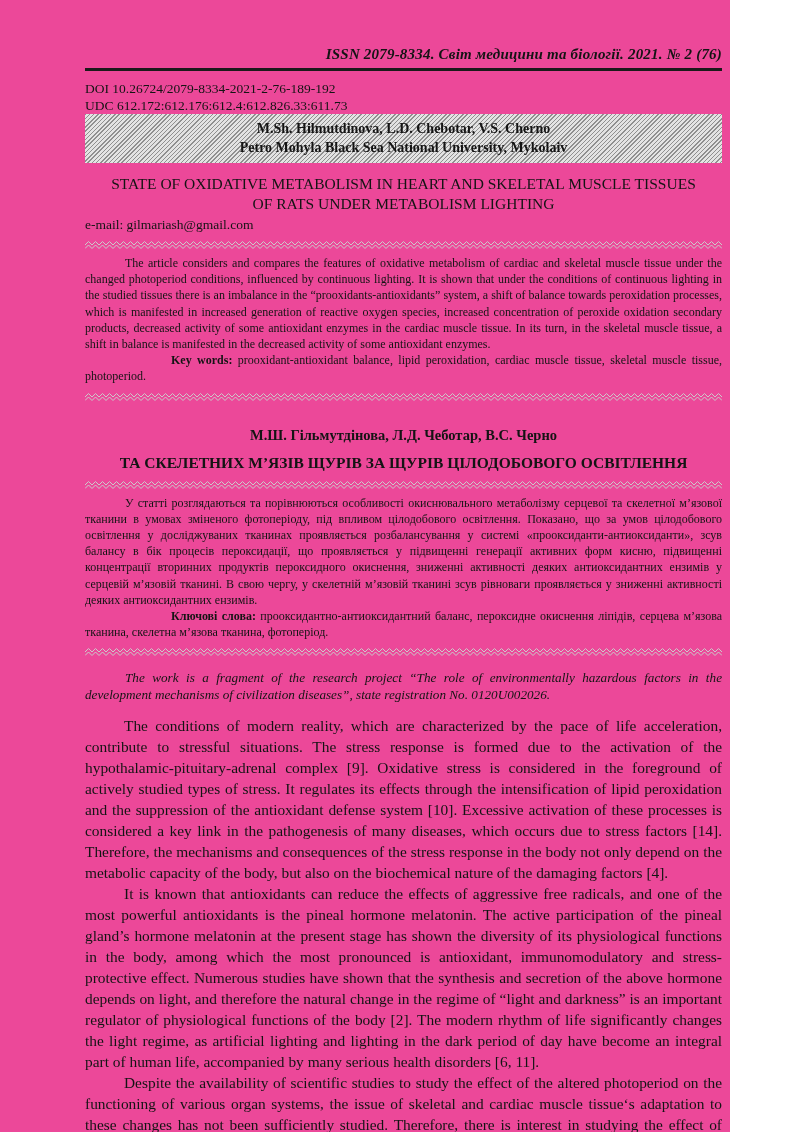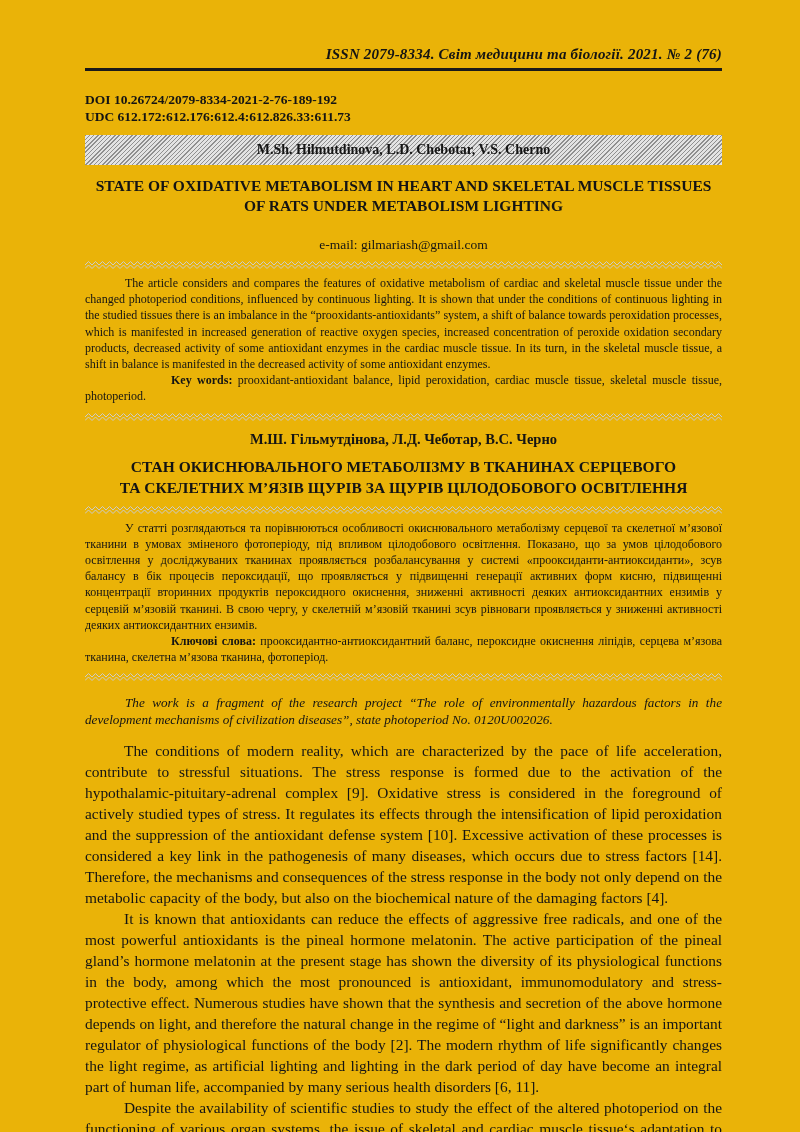--- a/index.html
+++ b/index.html
@@ -1,20 +1,20 @@
 <!DOCTYPE html>
 <html><head>
 <meta charset="utf-8">
 <style>
   html, body { margin: 0; padding: 0; background: #ffffff; }
   .page {
     position: relative;
-    width: 800px;
+    width: 730px;
     height: 1132px;
-    background: #eab308;
+    background: #ec4899;
     font-family: "Liberation Serif", serif;
     color: #141414;
     overflow: hidden;
   }
   .content {
     position: absolute;
     left: 85px;
     top: 46px;
     width: 637px;
   }
@@ -24,71 +24,70 @@
     text-align: right;
     font-weight: bold;
     font-style: italic;
     font-size: 15px;
     padding-bottom: 5px;
     border-bottom: 3px solid #1a1a1a;
     letter-spacing: 0.2px;
   }
 
   .doi-udc {
-    margin-top: 20px;
-    font-weight: bold;
+    margin-top: 9px;
+    font-weight: normal;
     font-size: 13.5px;
     line-height: 17px;
   }
 
   
   .authors-band {
-    margin-top: 10px;
     padding: 5px 0 6px 0;
     text-align: center;
     font-weight: bold;
     font-size: 14px;
     line-height: 19px;
     background: repeating-linear-gradient(135deg, #8f8f8f 0px, #8f8f8f 1px, #e3e3e3 1px, #e3e3e3 3px);
   }
   .authors-band span { display: block; }
 
   .title-en {
     margin-top: 11px;
     text-align: center;
-    font-weight: bold;
+    font-weight: normal;
     font-size: 15.5px;
     line-height: 20px;
   }
   .title-en span, .title-ua span, .authors-ua span { display: block; }
 
   .email-line {
-    margin-top: 21px;
-    text-align: center;
+    margin-top: 3px;
+    text-align: left;
     font-size: 13.5px;
   }
 
   .zigzag {
     display: block;
     width: 637px;
     height: 10px;
     margin: 7px 0 5px 0;
   }
 
   
   .abstract {
     font-size: 12px;
     line-height: 16.2px;
     text-align: justify;
   }
   .abstract p { margin: 0; text-indent: 40px; }
   .kw-label { font-weight: bold; margin-left: 46px; }
 
   .authors-ua {
-    margin-top: 8px;
+    margin-top: 24px;
     text-align: center;
     font-weight: bold;
     font-size: 14.5px;
     line-height: 19px;
   }
   .title-ua {
     margin-top: 7px;
     text-align: center;
     font-weight: bold;
     font-size: 15.5px;
@@ -122,20 +121,21 @@
 
     <div class="issn-line">ISSN 2079-8334. Світ медицини та біології. 2021. № 2 (76)</div>
 
     <div class="doi-udc">
       <div>DOI 10.26724/2079-8334-2021-2-76-189-192</div>
       <div>UDC 612.172:612.176:612.4:612.826.33:611.73</div>
     </div>
 
     <div class="authors-band">
       <span>M.Sh. Hilmutdinova, L.D. Chebotar, V.S. Cherno</span>
+      <span>Petro Mohyla Black Sea National University, Mykolaiv</span>
     </div>
 
     <div class="title-en">
       <span>STATE OF OXIDATIVE METABOLISM IN HEART AND SKELETAL MUSCLE TISSUES</span>
       <span>OF RATS UNDER METABOLISM LIGHTING</span>
     </div>
 
     <div class="email-line">e-mail: gilmariash@gmail.com</div>
 
     <svg class="zigzag" viewBox="0 0 637 10">
@@ -151,40 +151,39 @@
     <svg class="zigzag" viewBox="0 0 637 10">
         <path d="M0 5 L3.5 1.5 L7 5 L10.5 1.5 L14 5 L17.5 1.5 L21 5 L24.5 1.5 L28 5 L31.5 1.5 L35 5 L38.5 1.5 L42 5 L45.5 1.5 L49 5 L52.5 1.5 L56 5 L59.5 1.5 L63 5 L66.5 1.5 L70 5 L73.5 1.5 L77 5 L80.5 1.5 L84 5 L87.5 1.5 L91 5 L94.5 1.5 L98 5 L101.5 1.5 L105 5 L108.5 1.5 L112 5 L115.5 1.5 L119 5 L122.5 1.5 L126 5 L129.5 1.5 L133 5 L136.5 1.5 L140 5 L143.5 1.5 L147 5 L150.5 1.5 L154 5 L157.5 1.5 L161 5 L164.5 1.5 L168 5 L171.5 1.5 L175 5 L178.5 1.5 L182 5 L185.5 1.5 L189 5 L192.5 1.5 L196 5 L199.5 1.5 L203 5 L206.5 1.5 L210 5 L213.5 1.5 L217 5 L220.5 1.5 L224 5 L227.5 1.5 L231 5 L234.5 1.5 L238 5 L241.5 1.5 L245 5 L248.5 1.5 L252 5 L255.5 1.5 L259 5 L262.5 1.5 L266 5 L269.5 1.5 L273 5 L276.5 1.5 L280 5 L283.5 1.5 L287 5 L290.5 1.5 L294 5 L297.5 1.5 L301 5 L304.5 1.5 L308 5 L311.5 1.5 L315 5 L318.5 1.5 L322 5 L325.5 1.5 L329 5 L332.5 1.5 L336 5 L339.5 1.5 L343 5 L346.5 1.5 L350 5 L353.5 1.5 L357 5 L360.5 1.5 L364 5 L367.5 1.5 L371 5 L374.5 1.5 L378 5 L381.5 1.5 L385 5 L388.5 1.5 L392 5 L395.5 1.5 L399 5 L402.5 1.5 L406 5 L409.5 1.5 L413 5 L416.5 1.5 L420 5 L423.5 1.5 L427 5 L430.5 1.5 L434 5 L437.5 1.5 L441 5 L444.5 1.5 L448 5 L451.5 1.5 L455 5 L458.5 1.5 L462 5 L465.5 1.5 L469 5 L472.5 1.5 L476 5 L479.5 1.5 L483 5 L486.5 1.5 L490 5 L493.5 1.5 L497 5 L500.5 1.5 L504 5 L507.5 1.5 L511 5 L514.5 1.5 L518 5 L521.5 1.5 L525 5 L528.5 1.5 L532 5 L535.5 1.5 L539 5 L542.5 1.5 L546 5 L549.5 1.5 L553 5 L556.5 1.5 L560 5 L563.5 1.5 L567 5 L570.5 1.5 L574 5 L577.5 1.5 L581 5 L584.5 1.5 L588 5 L591.5 1.5 L595 5 L598.5 1.5 L602 5 L605.5 1.5 L609 5 L612.5 1.5 L616 5 L619.5 1.5 L623 5 L626.5 1.5 L630 5 L633.5 1.5 L637 5" fill="none" stroke="#cbcbcb" stroke-width="1"></path>
         <path d="M0 8.5 L3.5 5 L7 8.5 L10.5 5 L14 8.5 L17.5 5 L21 8.5 L24.5 5 L28 8.5 L31.5 5 L35 8.5 L38.5 5 L42 8.5 L45.5 5 L49 8.5 L52.5 5 L56 8.5 L59.5 5 L63 8.5 L66.5 5 L70 8.5 L73.5 5 L77 8.5 L80.5 5 L84 8.5 L87.5 5 L91 8.5 L94.5 5 L98 8.5 L101.5 5 L105 8.5 L108.5 5 L112 8.5 L115.5 5 L119 8.5 L122.5 5 L126 8.5 L129.5 5 L133 8.5 L136.5 5 L140 8.5 L143.5 5 L147 8.5 L150.5 5 L154 8.5 L157.5 5 L161 8.5 L164.5 5 L168 8.5 L171.5 5 L175 8.5 L178.5 5 L182 8.5 L185.5 5 L189 8.5 L192.5 5 L196 8.5 L199.5 5 L203 8.5 L206.5 5 L210 8.5 L213.5 5 L217 8.5 L220.5 5 L224 8.5 L227.5 5 L231 8.5 L234.5 5 L238 8.5 L241.5 5 L245 8.5 L248.5 5 L252 8.5 L255.5 5 L259 8.5 L262.5 5 L266 8.5 L269.5 5 L273 8.5 L276.5 5 L280 8.5 L283.5 5 L287 8.5 L290.5 5 L294 8.5 L297.5 5 L301 8.5 L304.5 5 L308 8.5 L311.5 5 L315 8.5 L318.5 5 L322 8.5 L325.5 5 L329 8.5 L332.5 5 L336 8.5 L339.5 5 L343 8.5 L346.5 5 L350 8.5 L353.5 5 L357 8.5 L360.5 5 L364 8.5 L367.5 5 L371 8.5 L374.5 5 L378 8.5 L381.5 5 L385 8.5 L388.5 5 L392 8.5 L395.5 5 L399 8.5 L402.5 5 L406 8.5 L409.5 5 L413 8.5 L416.5 5 L420 8.5 L423.5 5 L427 8.5 L430.5 5 L434 8.5 L437.5 5 L441 8.5 L444.5 5 L448 8.5 L451.5 5 L455 8.5 L458.5 5 L462 8.5 L465.5 5 L469 8.5 L472.5 5 L476 8.5 L479.5 5 L483 8.5 L486.5 5 L490 8.5 L493.5 5 L497 8.5 L500.5 5 L504 8.5 L507.5 5 L511 8.5 L514.5 5 L518 8.5 L521.5 5 L525 8.5 L528.5 5 L532 8.5 L535.5 5 L539 8.5 L542.5 5 L546 8.5 L549.5 5 L553 8.5 L556.5 5 L560 8.5 L563.5 5 L567 8.5 L570.5 5 L574 8.5 L577.5 5 L581 8.5 L584.5 5 L588 8.5 L591.5 5 L595 8.5 L598.5 5 L602 8.5 L605.5 5 L609 8.5 L612.5 5 L616 8.5 L619.5 5 L623 8.5 L626.5 5 L630 8.5 L633.5 5 L637 8.5" fill="none" stroke="#cbcbcb" stroke-width="1"></path>
       </svg>
 
     <div class="authors-ua">
       <span>М.Ш. Гільмутдінова, Л.Д. Чеботар, В.С. Черно</span>
     </div>
 
     <div class="title-ua">
-      <span>СТАН ОКИСНЮВАЛЬНОГО МЕТАБОЛІЗМУ В ТКАНИНАХ СЕРЦЕВОГО</span>
       <span>ТА СКЕЛЕТНИХ М’ЯЗІВ ЩУРІВ ЗА ЩУРІВ ЦІЛОДОБОВОГО ОСВІТЛЕННЯ</span>
     </div>
 
     <svg class="zigzag" viewBox="0 0 637 10">
         <path d="M0 5 L3.5 1.5 L7 5 L10.5 1.5 L14 5 L17.5 1.5 L21 5 L24.5 1.5 L28 5 L31.5 1.5 L35 5 L38.5 1.5 L42 5 L45.5 1.5 L49 5 L52.5 1.5 L56 5 L59.5 1.5 L63 5 L66.5 1.5 L70 5 L73.5 1.5 L77 5 L80.5 1.5 L84 5 L87.5 1.5 L91 5 L94.5 1.5 L98 5 L101.5 1.5 L105 5 L108.5 1.5 L112 5 L115.5 1.5 L119 5 L122.5 1.5 L126 5 L129.5 1.5 L133 5 L136.5 1.5 L140 5 L143.5 1.5 L147 5 L150.5 1.5 L154 5 L157.5 1.5 L161 5 L164.5 1.5 L168 5 L171.5 1.5 L175 5 L178.5 1.5 L182 5 L185.5 1.5 L189 5 L192.5 1.5 L196 5 L199.5 1.5 L203 5 L206.5 1.5 L210 5 L213.5 1.5 L217 5 L220.5 1.5 L224 5 L227.5 1.5 L231 5 L234.5 1.5 L238 5 L241.5 1.5 L245 5 L248.5 1.5 L252 5 L255.5 1.5 L259 5 L262.5 1.5 L266 5 L269.5 1.5 L273 5 L276.5 1.5 L280 5 L283.5 1.5 L287 5 L290.5 1.5 L294 5 L297.5 1.5 L301 5 L304.5 1.5 L308 5 L311.5 1.5 L315 5 L318.5 1.5 L322 5 L325.5 1.5 L329 5 L332.5 1.5 L336 5 L339.5 1.5 L343 5 L346.5 1.5 L350 5 L353.5 1.5 L357 5 L360.5 1.5 L364 5 L367.5 1.5 L371 5 L374.5 1.5 L378 5 L381.5 1.5 L385 5 L388.5 1.5 L392 5 L395.5 1.5 L399 5 L402.5 1.5 L406 5 L409.5 1.5 L413 5 L416.5 1.5 L420 5 L423.5 1.5 L427 5 L430.5 1.5 L434 5 L437.5 1.5 L441 5 L444.5 1.5 L448 5 L451.5 1.5 L455 5 L458.5 1.5 L462 5 L465.5 1.5 L469 5 L472.5 1.5 L476 5 L479.5 1.5 L483 5 L486.5 1.5 L490 5 L493.5 1.5 L497 5 L500.5 1.5 L504 5 L507.5 1.5 L511 5 L514.5 1.5 L518 5 L521.5 1.5 L525 5 L528.5 1.5 L532 5 L535.5 1.5 L539 5 L542.5 1.5 L546 5 L549.5 1.5 L553 5 L556.5 1.5 L560 5 L563.5 1.5 L567 5 L570.5 1.5 L574 5 L577.5 1.5 L581 5 L584.5 1.5 L588 5 L591.5 1.5 L595 5 L598.5 1.5 L602 5 L605.5 1.5 L609 5 L612.5 1.5 L616 5 L619.5 1.5 L623 5 L626.5 1.5 L630 5 L633.5 1.5 L637 5" fill="none" stroke="#cbcbcb" stroke-width="1"></path>
         <path d="M0 8.5 L3.5 5 L7 8.5 L10.5 5 L14 8.5 L17.5 5 L21 8.5 L24.5 5 L28 8.5 L31.5 5 L35 8.5 L38.5 5 L42 8.5 L45.5 5 L49 8.5 L52.5 5 L56 8.5 L59.5 5 L63 8.5 L66.5 5 L70 8.5 L73.5 5 L77 8.5 L80.5 5 L84 8.5 L87.5 5 L91 8.5 L94.5 5 L98 8.5 L101.5 5 L105 8.5 L108.5 5 L112 8.5 L115.5 5 L119 8.5 L122.5 5 L126 8.5 L129.5 5 L133 8.5 L136.5 5 L140 8.5 L143.5 5 L147 8.5 L150.5 5 L154 8.5 L157.5 5 L161 8.5 L164.5 5 L168 8.5 L171.5 5 L175 8.5 L178.5 5 L182 8.5 L185.5 5 L189 8.5 L192.5 5 L196 8.5 L199.5 5 L203 8.5 L206.5 5 L210 8.5 L213.5 5 L217 8.5 L220.5 5 L224 8.5 L227.5 5 L231 8.5 L234.5 5 L238 8.5 L241.5 5 L245 8.5 L248.5 5 L252 8.5 L255.5 5 L259 8.5 L262.5 5 L266 8.5 L269.5 5 L273 8.5 L276.5 5 L280 8.5 L283.5 5 L287 8.5 L290.5 5 L294 8.5 L297.5 5 L301 8.5 L304.5 5 L308 8.5 L311.5 5 L315 8.5 L318.5 5 L322 8.5 L325.5 5 L329 8.5 L332.5 5 L336 8.5 L339.5 5 L343 8.5 L346.5 5 L350 8.5 L353.5 5 L357 8.5 L360.5 5 L364 8.5 L367.5 5 L371 8.5 L374.5 5 L378 8.5 L381.5 5 L385 8.5 L388.5 5 L392 8.5 L395.5 5 L399 8.5 L402.5 5 L406 8.5 L409.5 5 L413 8.5 L416.5 5 L420 8.5 L423.5 5 L427 8.5 L430.5 5 L434 8.5 L437.5 5 L441 8.5 L444.5 5 L448 8.5 L451.5 5 L455 8.5 L458.5 5 L462 8.5 L465.5 5 L469 8.5 L472.5 5 L476 8.5 L479.5 5 L483 8.5 L486.5 5 L490 8.5 L493.5 5 L497 8.5 L500.5 5 L504 8.5 L507.5 5 L511 8.5 L514.5 5 L518 8.5 L521.5 5 L525 8.5 L528.5 5 L532 8.5 L535.5 5 L539 8.5 L542.5 5 L546 8.5 L549.5 5 L553 8.5 L556.5 5 L560 8.5 L563.5 5 L567 8.5 L570.5 5 L574 8.5 L577.5 5 L581 8.5 L584.5 5 L588 8.5 L591.5 5 L595 8.5 L598.5 5 L602 8.5 L605.5 5 L609 8.5 L612.5 5 L616 8.5 L619.5 5 L623 8.5 L626.5 5 L630 8.5 L633.5 5 L637 8.5" fill="none" stroke="#cbcbcb" stroke-width="1"></path>
       </svg>
 
     <div class="abstract">
       <p>У статті розглядаються та порівнюються особливості окиснювального метаболізму серцевої та скелетної м’язової тканини в умовах зміненого фотоперіоду, під впливом цілодобового освітлення. Показано, що за умов цілодобового освітлення у досліджуваних тканинах проявляється розбалансування у системі «прооксиданти-антиоксиданти», зсув балансу в бік процесів пероксидації, що проявляється у підвищенні генерації активних форм кисню, підвищенні концентрації вторинних продуктів пероксидного окиснення, зниженні активності деяких антиоксидантних ензимів у серцевій м’язовій тканині. В свою чергу, у скелетній м’язовій тканині зсув рівноваги проявляється у зниженні активності деяких антиоксидантних ензимів.</p>
       <p><span class="kw-label">Ключові слова:</span><span> прооксидантно-антиоксидантний баланс, пероксидне окиснення ліпідів, серцева м’язова тканина, скелетна м’язова тканина, фотоперіод.</span></p>
     </div>
 
     <svg class="zigzag" viewBox="0 0 637 10">
         <path d="M0 5 L3.5 1.5 L7 5 L10.5 1.5 L14 5 L17.5 1.5 L21 5 L24.5 1.5 L28 5 L31.5 1.5 L35 5 L38.5 1.5 L42 5 L45.5 1.5 L49 5 L52.5 1.5 L56 5 L59.5 1.5 L63 5 L66.5 1.5 L70 5 L73.5 1.5 L77 5 L80.5 1.5 L84 5 L87.5 1.5 L91 5 L94.5 1.5 L98 5 L101.5 1.5 L105 5 L108.5 1.5 L112 5 L115.5 1.5 L119 5 L122.5 1.5 L126 5 L129.5 1.5 L133 5 L136.5 1.5 L140 5 L143.5 1.5 L147 5 L150.5 1.5 L154 5 L157.5 1.5 L161 5 L164.5 1.5 L168 5 L171.5 1.5 L175 5 L178.5 1.5 L182 5 L185.5 1.5 L189 5 L192.5 1.5 L196 5 L199.5 1.5 L203 5 L206.5 1.5 L210 5 L213.5 1.5 L217 5 L220.5 1.5 L224 5 L227.5 1.5 L231 5 L234.5 1.5 L238 5 L241.5 1.5 L245 5 L248.5 1.5 L252 5 L255.5 1.5 L259 5 L262.5 1.5 L266 5 L269.5 1.5 L273 5 L276.5 1.5 L280 5 L283.5 1.5 L287 5 L290.5 1.5 L294 5 L297.5 1.5 L301 5 L304.5 1.5 L308 5 L311.5 1.5 L315 5 L318.5 1.5 L322 5 L325.5 1.5 L329 5 L332.5 1.5 L336 5 L339.5 1.5 L343 5 L346.5 1.5 L350 5 L353.5 1.5 L357 5 L360.5 1.5 L364 5 L367.5 1.5 L371 5 L374.5 1.5 L378 5 L381.5 1.5 L385 5 L388.5 1.5 L392 5 L395.5 1.5 L399 5 L402.5 1.5 L406 5 L409.5 1.5 L413 5 L416.5 1.5 L420 5 L423.5 1.5 L427 5 L430.5 1.5 L434 5 L437.5 1.5 L441 5 L444.5 1.5 L448 5 L451.5 1.5 L455 5 L458.5 1.5 L462 5 L465.5 1.5 L469 5 L472.5 1.5 L476 5 L479.5 1.5 L483 5 L486.5 1.5 L490 5 L493.5 1.5 L497 5 L500.5 1.5 L504 5 L507.5 1.5 L511 5 L514.5 1.5 L518 5 L521.5 1.5 L525 5 L528.5 1.5 L532 5 L535.5 1.5 L539 5 L542.5 1.5 L546 5 L549.5 1.5 L553 5 L556.5 1.5 L560 5 L563.5 1.5 L567 5 L570.5 1.5 L574 5 L577.5 1.5 L581 5 L584.5 1.5 L588 5 L591.5 1.5 L595 5 L598.5 1.5 L602 5 L605.5 1.5 L609 5 L612.5 1.5 L616 5 L619.5 1.5 L623 5 L626.5 1.5 L630 5 L633.5 1.5 L637 5" fill="none" stroke="#cbcbcb" stroke-width="1"></path>
         <path d="M0 8.5 L3.5 5 L7 8.5 L10.5 5 L14 8.5 L17.5 5 L21 8.5 L24.5 5 L28 8.5 L31.5 5 L35 8.5 L38.5 5 L42 8.5 L45.5 5 L49 8.5 L52.5 5 L56 8.5 L59.5 5 L63 8.5 L66.5 5 L70 8.5 L73.5 5 L77 8.5 L80.5 5 L84 8.5 L87.5 5 L91 8.5 L94.5 5 L98 8.5 L101.5 5 L105 8.5 L108.5 5 L112 8.5 L115.5 5 L119 8.5 L122.5 5 L126 8.5 L129.5 5 L133 8.5 L136.5 5 L140 8.5 L143.5 5 L147 8.5 L150.5 5 L154 8.5 L157.5 5 L161 8.5 L164.5 5 L168 8.5 L171.5 5 L175 8.5 L178.5 5 L182 8.5 L185.5 5 L189 8.5 L192.5 5 L196 8.5 L199.5 5 L203 8.5 L206.5 5 L210 8.5 L213.5 5 L217 8.5 L220.5 5 L224 8.5 L227.5 5 L231 8.5 L234.5 5 L238 8.5 L241.5 5 L245 8.5 L248.5 5 L252 8.5 L255.5 5 L259 8.5 L262.5 5 L266 8.5 L269.5 5 L273 8.5 L276.5 5 L280 8.5 L283.5 5 L287 8.5 L290.5 5 L294 8.5 L297.5 5 L301 8.5 L304.5 5 L308 8.5 L311.5 5 L315 8.5 L318.5 5 L322 8.5 L325.5 5 L329 8.5 L332.5 5 L336 8.5 L339.5 5 L343 8.5 L346.5 5 L350 8.5 L353.5 5 L357 8.5 L360.5 5 L364 8.5 L367.5 5 L371 8.5 L374.5 5 L378 8.5 L381.5 5 L385 8.5 L388.5 5 L392 8.5 L395.5 5 L399 8.5 L402.5 5 L406 8.5 L409.5 5 L413 8.5 L416.5 5 L420 8.5 L423.5 5 L427 8.5 L430.5 5 L434 8.5 L437.5 5 L441 8.5 L444.5 5 L448 8.5 L451.5 5 L455 8.5 L458.5 5 L462 8.5 L465.5 5 L469 8.5 L472.5 5 L476 8.5 L479.5 5 L483 8.5 L486.5 5 L490 8.5 L493.5 5 L497 8.5 L500.5 5 L504 8.5 L507.5 5 L511 8.5 L514.5 5 L518 8.5 L521.5 5 L525 8.5 L528.5 5 L532 8.5 L535.5 5 L539 8.5 L542.5 5 L546 8.5 L549.5 5 L553 8.5 L556.5 5 L560 8.5 L563.5 5 L567 8.5 L570.5 5 L574 8.5 L577.5 5 L581 8.5 L584.5 5 L588 8.5 L591.5 5 L595 8.5 L598.5 5 L602 8.5 L605.5 5 L609 8.5 L612.5 5 L616 8.5 L619.5 5 L623 8.5 L626.5 5 L630 8.5 L633.5 5 L637 8.5" fill="none" stroke="#cbcbcb" stroke-width="1"></path>
       </svg>
 
-    <p class="fragment-note">The work is a fragment of the research project “The role of environmentally hazardous factors in the development mechanisms of civilization diseases”, state photoperiod No. 0120U002026.</p>
+    <p class="fragment-note">The work is a fragment of the research project “The role of environmentally hazardous factors in the development mechanisms of civilization diseases”, state registration No. 0120U002026.</p>
 
     <div class="body-text">
       <p><span class="lead"></span><span>The conditions of modern reality, which are characterized by the pace of life acceleration, contribute to stressful situations. The stress response is formed due to the activation of the hypothalamic-pituitary-adrenal complex [9]. Oxidative stress is considered in the foreground of actively studied types of stress. It regulates its effects through the intensification of lipid peroxidation and the suppression of the antioxidant defense system [10]. Excessive activation of these processes is considered a key link in the pathogenesis of many diseases, which occurs due to stress factors [14]. Therefore, the mechanisms and consequences of the stress response in the body not only depend on the metabolic capacity of the body, but also on the biochemical nature of the damaging factors [4].</span></p>
       <p><span class="lead"></span><span>It is known that antioxidants can reduce the effects of aggressive free radicals, and one of the most powerful antioxidants is the pineal hormone melatonin. The active participation of the pineal gland’s hormone melatonin at the present stage has shown the diversity of its physiological functions in the body, among which the most pronounced is antioxidant, immunomodulatory and stress-protective effect. Numerous studies have shown that the synthesis and secretion of the above hormone depends on light, and therefore the natural change in the regime of “light and darkness” is an important regulator of physiological functions of the body [2]. The modern rhythm of life significantly changes the light regime, as artificial lighting and lighting in the dark period of day have become an integral part of human life, accompanied by many serious health disorders [6, 11].</span></p>
       <p><span class="lead"></span><span>Despite the availability of scientific studies to study the effect of the altered photoperiod on the functioning of various organ systems, the issue of skeletal and cardiac muscle tissue‘s adaptation to these changes has not been sufficiently studied. Therefore, there is interest in studying the effect of altered lighting as a stress factor that can cause of skeletal and cardiac muscle function’s impairment, as well as to compare how different types of muscle tissue respond to changes in the photoperiod.</span></p>
 
     </div>
 
   </div>
 </div>

